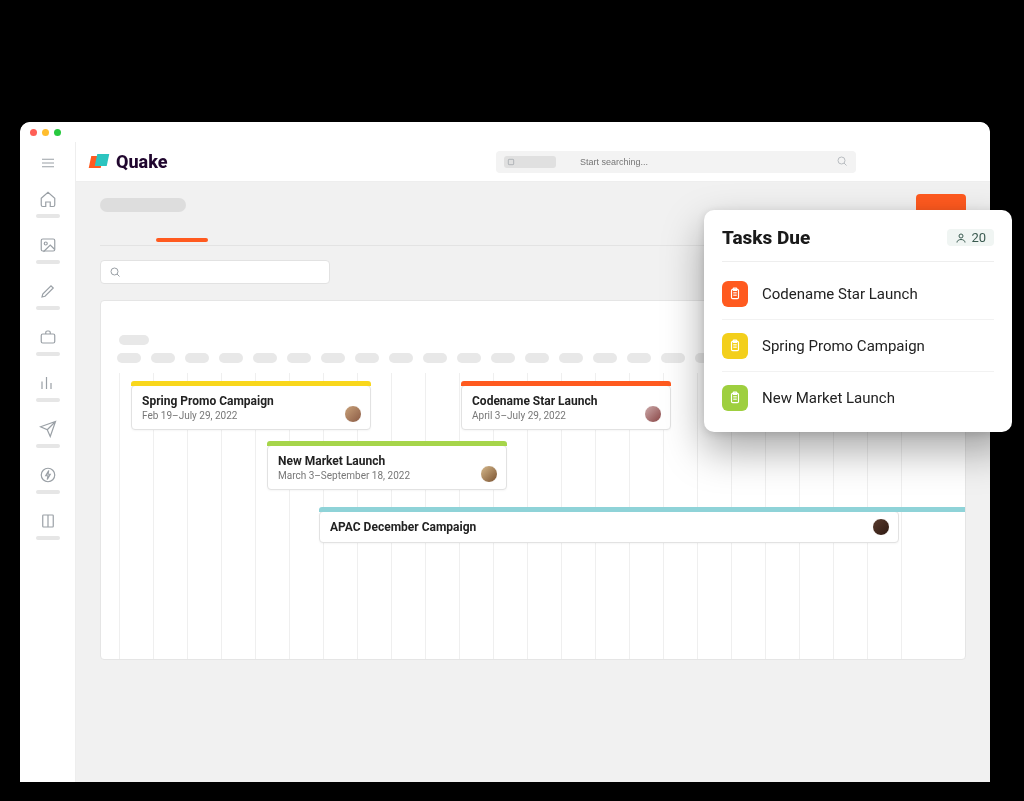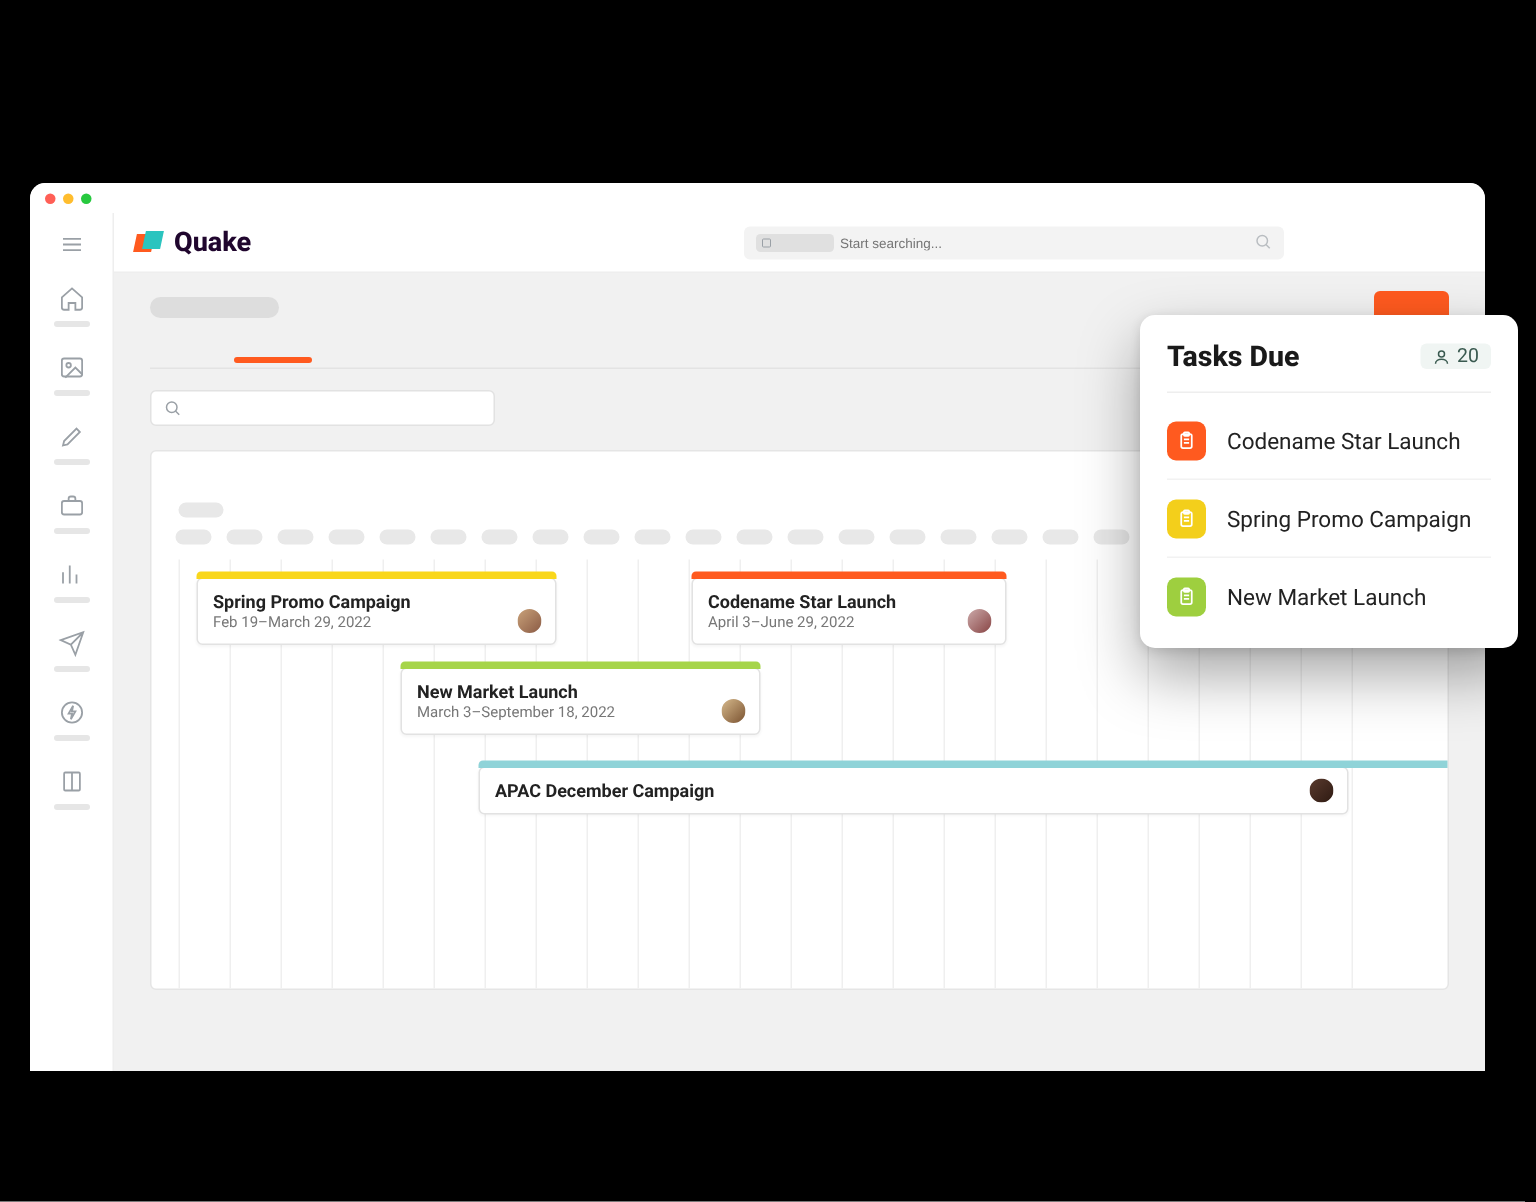--- a/index.html
+++ b/index.html
@@ -7,21 +7,21 @@
     font-family: -apple-system, BlinkMacSystemFont, "Segoe UI", Roboto, Helvetica, Arial, sans-serif;
     background: #000;
     width: 1024px;
     height: 801px;
     overflow: hidden;
     position: relative;
   }
   .canvas {
     position: absolute;
     left: 20px; top: 122px;
-    width: 970px; height: 592px;
+    width: 970px; height: 660px;
     background: #f3f3f3;
     border-radius: 10px 10px 0 0;
     box-shadow: 0 2px 10px rgba(0,0,0,.15);
     overflow: hidden;
   }
   
   .mac-bar { height: 20px; background: #fff; display:flex; align-items:center; padding-left:10px; gap:5px; border-radius:10px 10px 0 0;}
   .dot { width:7px; height:7px; border-radius:50%; }
   .dot.red{background:#ff5f56;} .dot.yellow{background:#ffbd2e;} .dot.green{background:#27c93f;}
   
@@ -34,21 +34,21 @@
   .rail .hamburger svg, .rail .rail-icon svg { width:18px; height:18px; stroke:#9aa0a6; fill:none; stroke-width:1.6; }
   .rail .placeholder-line { width:24px; height:4px; border-radius:2px; background:#e6e6e6; margin-top:-12px;}
   
   .main { position:absolute; left:56px; right:0; top:20px; bottom:0; background:#f1f1f1; }
   
   .hdr { height:40px; background:#fff; border-bottom:1px solid #eee; display:flex; align-items:center; padding:0 14px; gap:12px;}
   .logo { display:flex; align-items:center; gap:6px; font-weight:800; color:#20062e; font-size:18px;}
   .logo-mark { width:20px; height:16px; position:relative;}
   .logo-mark::before{content:"";position:absolute;left:0;top:2px;width:12px;height:12px;background:#ff5a1f;transform:skewX(-12deg);}
   .logo-mark::after{content:"";position:absolute;left:6px;top:0;width:12px;height:12px;background:#2bc4bf;transform:skewX(-12deg);}
-  .search-wrap { margin-left:auto; margin-right:120px; width:360px; height:22px; background:#f3f3f3; border-radius:4px; display:flex; align-items:center; padding:0 8px; gap:4px;}
+  .search-wrap { margin-left:auto; margin-right:120px; width:360px; height:22px; background:#f3f3f3; border-radius:4px; display:flex; align-items:center; padding:0 8px; gap:24px;}
   .search-badge{ width:52px; height:12px; background:#e0e0e0; border-radius:3px; display:flex; align-items:center; padding-left:3px;}
   .search-badge svg{width:8px;height:8px;stroke:#9aa0a6;fill:none;stroke-width:2;}
   .search-input{ flex:1; border:none; background:transparent; font-size:9px; color:#9aa0a6; outline:none;}
   .search-icon svg{width:12px;height:12px;stroke:#b9bdc1;fill:none;stroke-width:2;}
   
   .page { padding:16px 24px 0 24px; position:relative; height:calc(100% - 40px);}
   .title-skeleton{ width:86px; height:14px; background:#ddd; border-radius:7px;}
   .action-btn{ position:absolute; top:12px; right:24px; width:50px; height:20px; background:#ff5a1f; border-radius:4px;}
   .tab-row{ margin-top:16px; height:18px; border-bottom:1px solid #e3e3e3; display:flex; gap:24px; padding-left:56px;}
   .tab-active{ width:52px; height:4px; background:#ff5a1f; border-radius:2px; margin-top:10px;}
@@ -66,21 +66,21 @@
   .task{ position:absolute; background:#fff; border:1px solid #e2e2e2; border-radius:4px; padding:8px 10px 8px 10px; box-shadow:0 1px 2px rgba(0,0,0,.04);}
   .task .bar{ position:absolute; left:-1px; right:-1px; top:-5px; height:5px; border-radius:3px 3px 0 0;}
   .task .ttl{ font-weight:700; font-size:12px; color:#222;}
   .task .dates{ font-size:10px; color:#777; margin-top:2px;}
   .task .avatar{ position:absolute; right:8px; bottom:6px; width:18px; height:18px; border-radius:50%; background:linear-gradient(135deg,#c9a27a,#8a5a44); border:1px solid #fff;}
   .task .avatar.a2{background:linear-gradient(135deg,#caa,#844);}
   .task .avatar.a3{background:linear-gradient(135deg,#d6b98c,#7a5230);}
   .task .avatar.a4{background:linear-gradient(135deg,#5a3b2e,#2e1a12);}
   
   .panel{
-    position:absolute; right:12px; top:210px; width:252px; background:#fff;
+    position:absolute; right:12px; top:210px; width:308px; background:#fff;
     border-radius:10px; box-shadow:0 18px 40px rgba(0,0,0,.35), 0 2px 8px rgba(0,0,0,.12);
     padding:16px 18px 8px 18px;
   }
   .panel-head{ display:flex; align-items:center; justify-content:space-between; padding-bottom:12px; border-bottom:1px solid #eee;}
   .panel-title{ font-weight:800; font-size:19px; color:#1a1a1a;}
   .count-badge{ display:flex; align-items:center; gap:4px; background:#f0f5f3; color:#3a5a50; font-size:13px; padding:1px 8px; border-radius:4px;}
   .count-badge svg{width:12px;height:12px;stroke:#3a5a50;fill:none;stroke-width:2;}
   .panel-list{ padding-top:6px;}
   .panel-item{ display:flex; align-items:center; gap:14px; height:52px; border-bottom:1px solid #f2f2f2;}
   .panel-item:last-child{border-bottom:none;}
@@ -251,27 +251,27 @@
             <div class="vline" style="left: 664px;"></div>
             <div class="vline" style="left: 698px;"></div>
             <div class="vline" style="left: 732px;"></div>
             <div class="vline" style="left: 766px;"></div>
             <div class="vline" style="left: 800px;"></div>
           </div>
         <div id="tasks">
             <div class="task" style="left: 30px; top: 84px; width: 240px;">
               <div class="bar" style="background:#f9d71c;right:-1px"></div>
               <div class="ttl">Spring Promo Campaign</div>
-              <div class="dates">Feb 19–March 29, 2022</div>
+              <div class="dates">Feb 19–July 29, 2022</div>
               <div class="avatar a1"></div>
             </div>
             <div class="task" style="left: 360px; top: 84px; width: 210px;">
               <div class="bar" style="background:#ff5a1f;right:-1px"></div>
               <div class="ttl">Codename Star Launch</div>
-              <div class="dates">April 3–June 29, 2022</div>
+              <div class="dates">April 3–July 29, 2022</div>
               <div class="avatar a2"></div>
             </div>
             <div class="task" style="left: 166px; top: 144px; width: 240px;">
               <div class="bar" style="background:#a6d54a;right:-1px"></div>
               <div class="ttl">New Market Launch</div>
               <div class="dates">March 3–September 18, 2022</div>
               <div class="avatar a3"></div>
             </div>
             <div class="task" style="left: 218px; top: 210px; width: 580px;">
               <div class="bar" style="background:#8fd3d8;right:-111px"></div>

